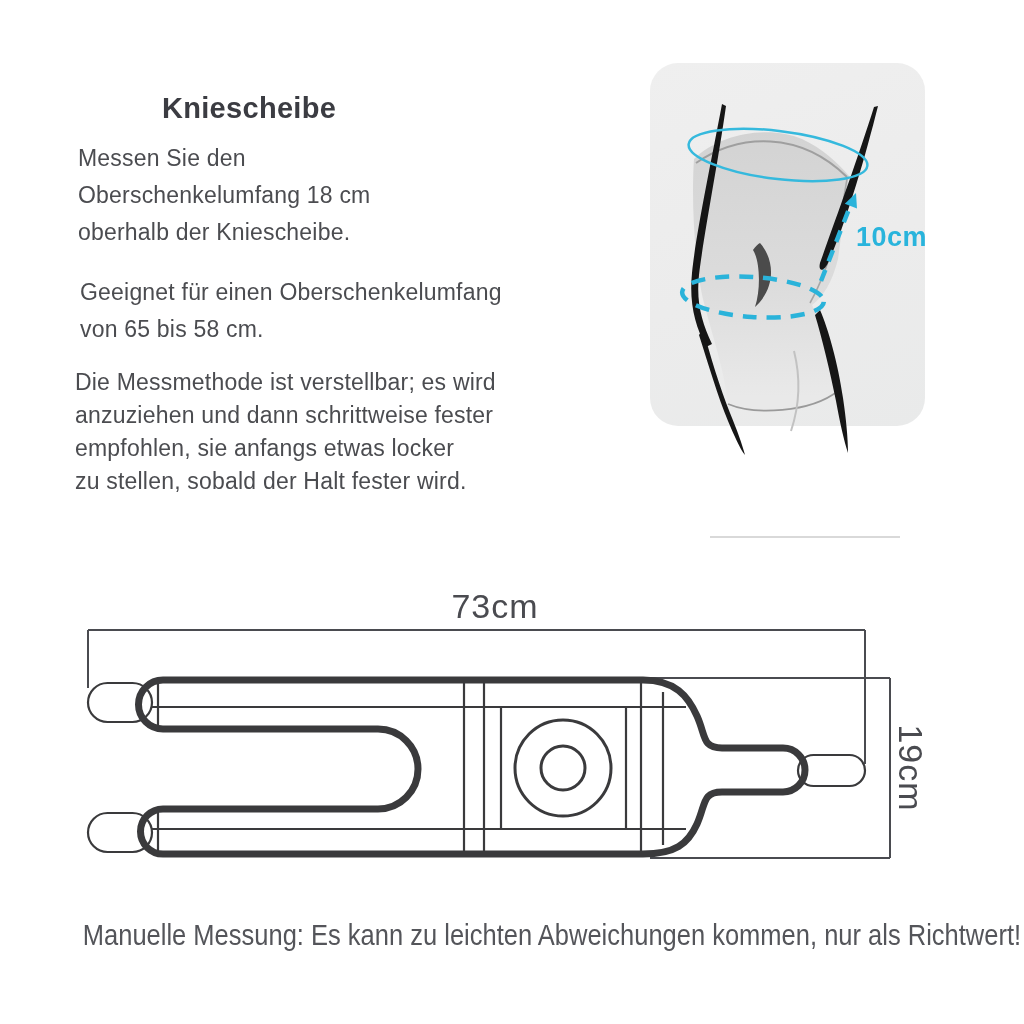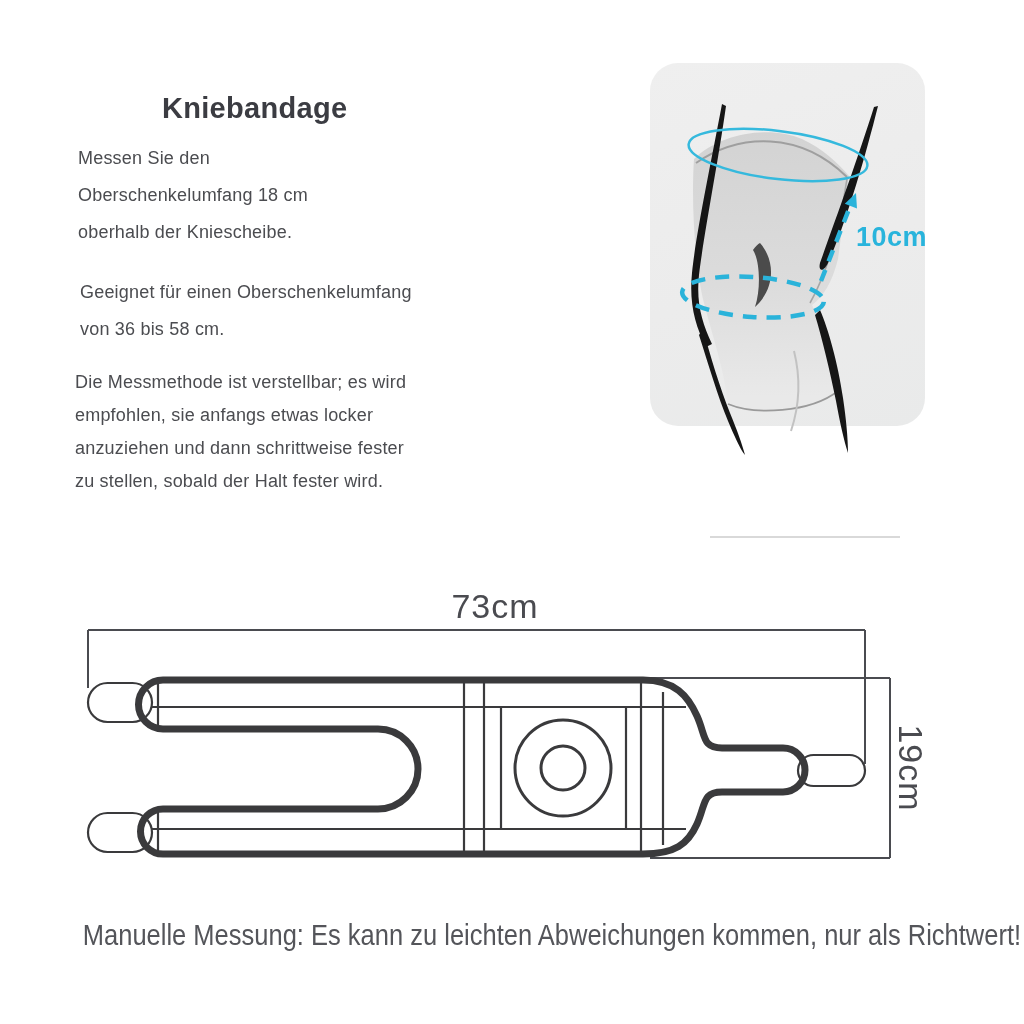--- a/index.html
+++ b/index.html
@@ -4,21 +4,21 @@
 <style>
   html,body{margin:0;padding:0;background:#ffffff;}
   .page{
     position:relative;width:1024px;height:1024px;background:#ffffff;overflow:hidden;
     font-family:"Liberation Sans",sans-serif;
   }
   .heading{
     position:absolute;left:162px;top:92px;
     font-size:29px;font-weight:700;color:#3b3c42;letter-spacing:.3px;
   }
-  .para{position:absolute;color:#4b4c50;font-size:18px;letter-spacing:.2px;}
+  .para{position:absolute;color:#4b4c50;font-size:23px;letter-spacing:.2px;}
   .para .ln{white-space:nowrap;}
   .para-1{left:78px;top:140px;}
   .para-1 .ln{line-height:37px;}
   .para-2{left:80px;top:274px;}
   .para-2 .ln{line-height:37px;}
   .para-3{left:75px;top:366px;}
   .para-3 .ln{line-height:33px;}
   .knee-panel{
     position:absolute;left:650px;top:63px;width:275px;height:363px;
     border-radius:28px;background:linear-gradient(160deg,#efefef 0%,#ececec 55%,#e9eaea 100%);
@@ -35,37 +35,37 @@
     font-size:30px;color:#54555a;
     transform:scaleX(.85);transform-origin:center;
   }
   svg text{font-family:"Liberation Sans",sans-serif;}
 </style>
 </head>
 <body>
 
 <div class="page">
 
-  <div class="heading">Kniebandage</div>
+  <div class="heading">Kniescheibe</div>
 
   <div class="para para-1">
     <div class="ln">Messen Sie den</div>
     <div class="ln">Oberschenkelumfang 18 cm</div>
     <div class="ln">oberhalb der Kniescheibe.</div>
   </div>
 
   <div class="para para-2">
     <div class="ln">Geeignet für einen Oberschenkelumfang</div>
-    <div class="ln">von 36 bis 58 cm.</div>
+    <div class="ln">von 65 bis 58 cm.</div>
   </div>
 
   <div class="para para-3">
     <div class="ln">Die Messmethode ist verstellbar; es wird</div>
+    <div class="ln">anzuziehen und dann schrittweise fester</div>
     <div class="ln">empfohlen, sie anfangs etwas locker</div>
-    <div class="ln">anzuziehen und dann schrittweise fester</div>
     <div class="ln">zu stellen, sobald der Halt fester wird.</div>
   </div>
 
   <div class="knee-panel">
     <svg width="275" height="426" viewBox="0 0 275 426">
       <defs>
         <linearGradient id="legGrad" x1="0" y1="0" x2="0" y2="1">
           <stop offset="0" stop-color="#d3d3d3"></stop>
           <stop offset="0.55" stop-color="#dcdcdc"></stop>
           <stop offset="0.95" stop-color="#e9e9e9"></stop>

